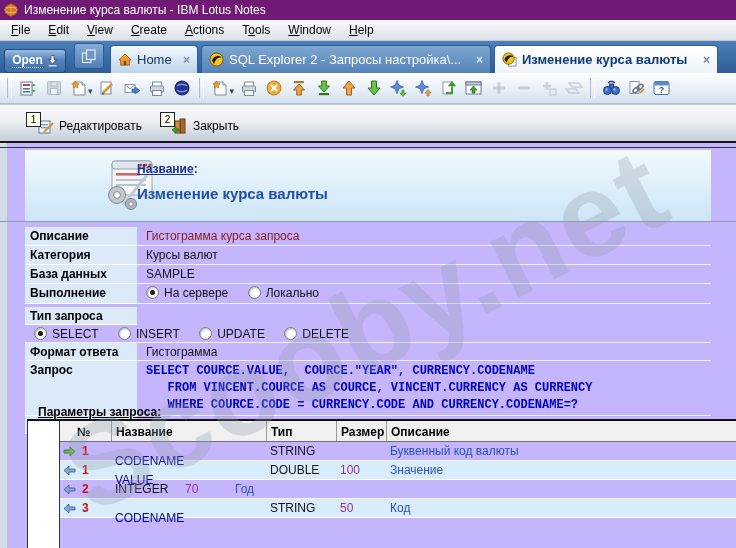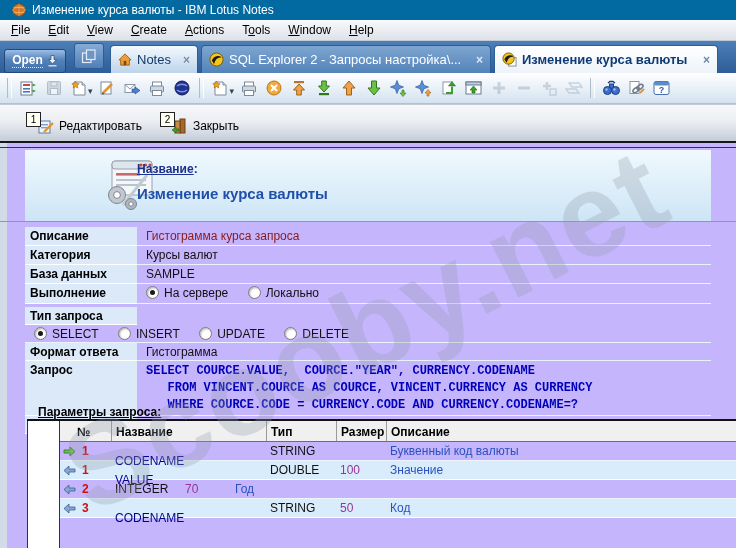--- a/index.html
+++ b/index.html
@@ -1,21 +1,21 @@
 <!DOCTYPE html>
 <html><head>
 <meta charset="utf-8">
 <style>
   html,body{margin:0;padding:0;background:#888;}
   .screen{position:relative;width:736px;height:548px;overflow:hidden;background:#fff;
     font-family:"Liberation Sans",sans-serif;-webkit-font-smoothing:none;}
 
   
-  .titlebar{height:20px;background:#0369a1;color:#fff;display:flex;align-items:center;
-    padding-left:12px;gap:6px;font-size:12px;}
+  .titlebar{height:20px;background:#701a75;color:#fff;display:flex;align-items:center;
+    padding-left:4px;gap:6px;font-size:12px;}
   .titlebar .t-icon{width:14px;height:14px;flex:0 0 auto;}
 
   
   .menubar{height:21px;background:linear-gradient(#f8f9fb,#dde2e9);border-bottom:1px solid #c2c9d2;
     display:flex;align-items:center;padding-left:2px;box-sizing:border-box;}
   .menu-item{font-size:12px;color:#000;padding:8px 9px;cursor:default;}
   .menu-item u{text-decoration:underline;}
 
   
   .tabstrip{height:32px;background:linear-gradient(#55822f 0%,#4f81bd 0%,#4d7eb6 0%,#30609a 100%);
@@ -148,21 +148,21 @@
         <rect x="1.5" y="4" width="8.5" height="9.5" fill="none" stroke="#e4ecf5" stroke-width="1.2"></rect>
         <rect x="5.5" y="1" width="8.5" height="9.5" fill="#6e96c4" stroke="#e4ecf5" stroke-width="1.2"></rect>
       </svg>
     </div>
     <div class="tabs">
       <div class="tab tab-home">
         <svg width="14" height="13" viewBox="0 0 16 15">
           <polygon points="8,1 15,8 13,8 13,14 3,14 3,8 1,8" fill="#ef9d3a" stroke="#9a5a10"></polygon>
           <rect x="6.5" y="9" width="3" height="5" fill="#7a4a14"></rect>
         </svg>
-        <span class="lbl">Notes</span>
+        <span class="lbl">Home</span>
         <span class="x">×</span>
       </div>
       <div class="tab tab-sql">
         <svg width="15" height="15" viewBox="0 0 16 16">
           <circle cx="8" cy="8" r="7" fill="#f5c51c" stroke="#6e5c08"></circle>
           <path d="M3,9 C5,3.5 12,3 13.5,6 C10,5.5 6.5,7.5 5.5,13 Z" fill="#1a1a1a"></path>
         </svg>
         <span class="lbl">SQL Explorer 2 - Запросы настройка\...</span>
         <span class="x">×</span>
       </div>

